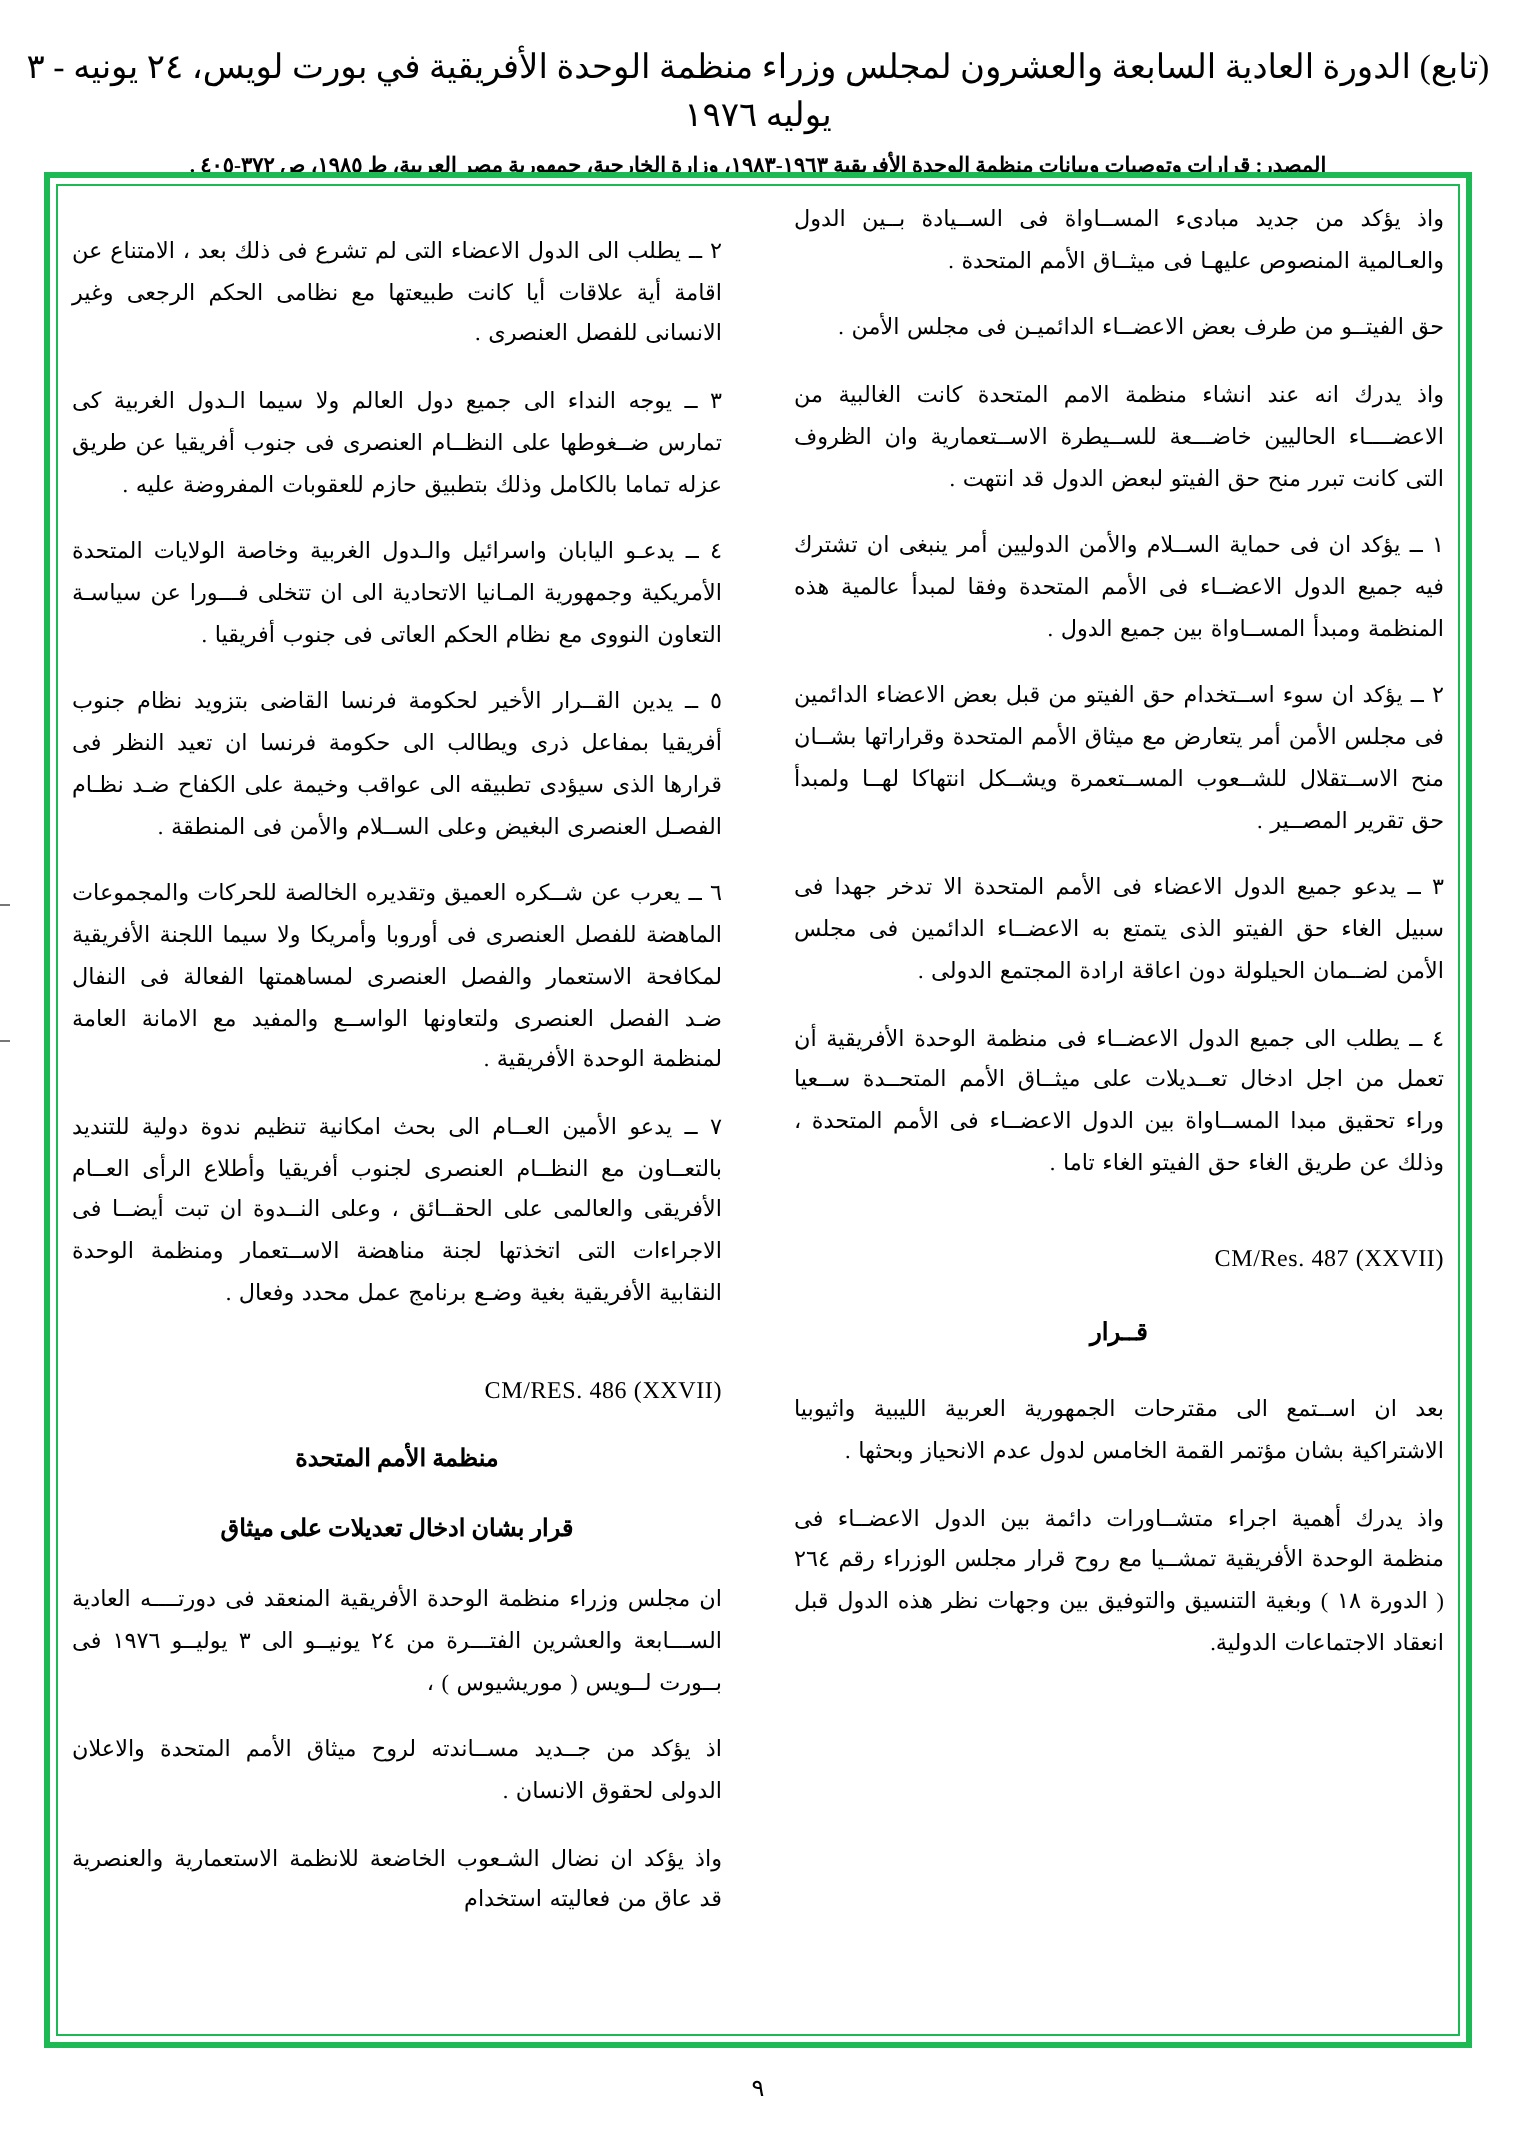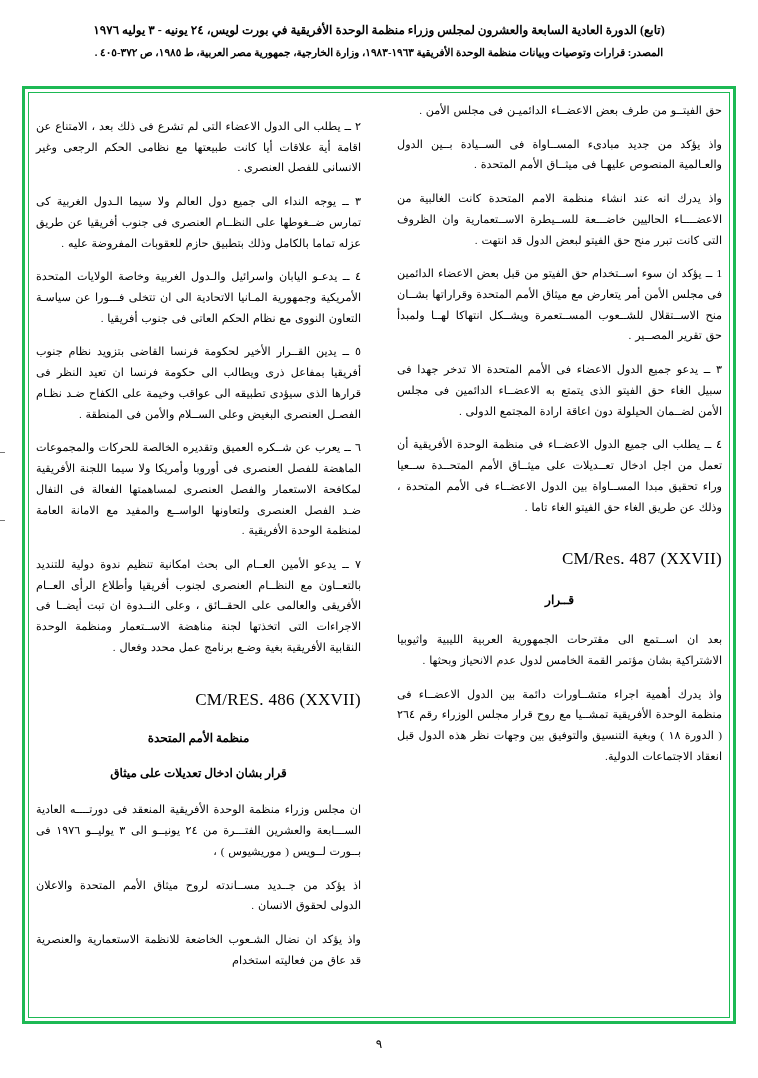--- a/index.html
+++ b/index.html
@@ -23,22 +23,22 @@
   }
   
   .header {
     position: absolute;
     top: 22px;
     left: 0;
     width: 758px;
     text-align: center;
   }
   .header-title {
-    font-size: 12px;
-    font-weight: bold;
+    font-size: 17px;
+    font-weight: normal;
     line-height: 1.4;
     direction: rtl;
     padding: 0 4px;
     letter-spacing: 0px;
   }
   .header-source {
     margin-top: 7px;
     font-size: 10.5px;
     font-weight: bold;
     direction: rtl;
@@ -92,21 +92,21 @@
     margin-top: 16px;
   }
   p.para {
     margin: 0 0 13px 0;
     text-align: justify;
     text-align-last: right;
     word-spacing: 1px;
   }
   .res-id {
     margin: 26px 0 14px 0;
-    font-size: 17px;
+    font-size: 12px;
     direction: ltr;
     text-align: right;
     letter-spacing: 0.3px;
   }
   .res-id.ltr-left {
     direction: ltr;
     text-align: right;
   }
   .res-heading {
     text-align: center;
@@ -156,24 +156,25 @@
     <div class="header-source">المصدر: قرارات وتوصيات وبيانات منظمة الوحدة الأفريقية ١٩٦٣-١٩٨٣، وزارة الخارجية، جمهورية مصر العربية، ط ١٩٨٥، ص ٣٧٢-٤٠٥ .</div>
   </div>
 
   <div class="frame">
     <div class="frame-inner"></div>
   </div>
 
   <div class="columns">
 
     <div class="col col-right">
+      <p class="para">واذ يؤكد من جديد مبادىء المســاواة فى الســيادة بــين الدول والعـالمية المنصوص عليهـا فى ميثــاق الأمم المتحدة .</p>
       <p class="para">حق الفيتــو من طرف بعض الاعضــاء الدائميـن فى مجلس الأمن .</p>
-      <p class="para">واذ يؤكد من جديد مبادىء المســاواة فى الســيادة بــين الدول والعـالمية المنصوص عليهـا فى ميثــاق الأمم المتحدة .</p>
       <p class="para">واذ يدرك انه عند انشاء منظمة الامم المتحدة كانت الغالبية من الاعضــــاء الحاليين خاضـــعة للســيطرة الاســتعمارية وان الظروف التى كانت تبرر منح حق الفيتو لبعض الدول قد انتهت .</p>
-      <p class="para">1 ــ يؤكد ان سوء اســتخدام حق الفيتو من قبل بعض الاعضاء الدائمين فى مجلس الأمن أمر يتعارض مع ميثاق الأمم المتحدة وقراراتها بشــان منح الاســتقلال للشــعوب المســتعمرة ويشــكل انتهاكا لهــا ولمبدأ حق تقرير المصــير .</p>
+      <p class="para">١ ــ يؤكد ان فى حماية الســلام والأمن الدوليين أمر ينبغى ان تشترك فيه جميع الدول الاعضــاء فى الأمم المتحدة وفقا لمبدأ عالمية هذه المنظمة ومبدأ المســاواة بين جميع الدول .</p>
+      <p class="para">٢ ــ يؤكد ان سوء اســتخدام حق الفيتو من قبل بعض الاعضاء الدائمين فى مجلس الأمن أمر يتعارض مع ميثاق الأمم المتحدة وقراراتها بشــان منح الاســتقلال للشــعوب المســتعمرة ويشــكل انتهاكا لهــا ولمبدأ حق تقرير المصــير .</p>
       <p class="para">٣ ــ يدعو جميع الدول الاعضاء فى الأمم المتحدة الا تدخر جهدا فى سبيل الغاء حق الفيتو الذى يتمتع به الاعضــاء الدائمين فى مجلس الأمن لضــمان الحيلولة دون اعاقة ارادة المجتمع الدولى .</p>
       <p class="para">٤ ــ يطلب الى جميع الدول الاعضــاء فى منظمة الوحدة الأفريقية أن تعمل من اجل ادخال تعــديلات على ميثــاق الأمم المتحــدة ســعيا وراء تحقيق مبدا المســاواة بين الدول الاعضــاء فى الأمم المتحدة ، وذلك عن طريق الغاء حق الفيتو الغاء تاما .</p>
 
       <div class="res-id ltr-left">CM/Res. 487 (XXVII)</div>
       <div class="res-heading">قــرار</div>
 
       <p class="para">بعد ان اســتمع الى مقترحات الجمهورية العربية الليبية واثيوبيا الاشتراكية بشان مؤتمر القمة الخامس لدول عدم الانحياز وبحثها .</p>
       <p class="para">واذ يدرك أهمية اجراء متشــاورات دائمة بين الدول الاعضــاء فى منظمة الوحدة الأفريقية تمشــيا مع روح قرار مجلس الوزراء رقم ٢٦٤ ( الدورة ١٨ ) وبغية التنسيق والتوفيق بين وجهات نظر هذه الدول قبل انعقاد الاجتماعات الدولية.</p>
     </div>
 

